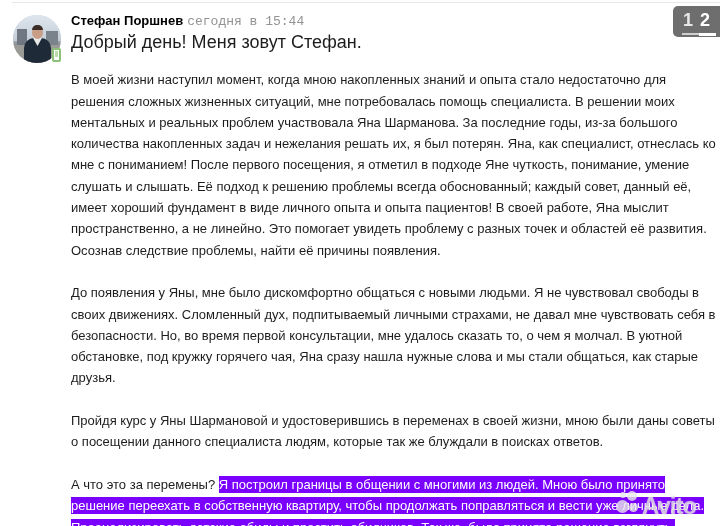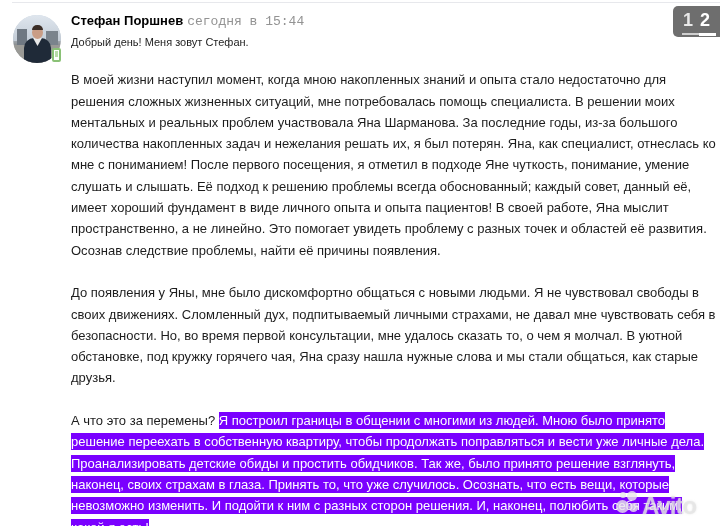--- a/index.html
+++ b/index.html
@@ -21,21 +21,21 @@
   .mobile-badge { position: absolute; left: 52px; top: 48px; width: 9px; height: 14px; border-radius: 2px;
     background: #ffffff; border: 2px solid #8ac176; }
   .mobile-badge::after { content: ""; position: absolute; left: 1px; top: 1px; right: 1px; bottom: 3px; background: #b8dca8; }
 
   .header { position: absolute; left: 71px; top: 12px; font-size: 13px; font-weight: bold; line-height: 18px; white-space: nowrap; }
   .author { color: #000000; }
   .time { color: #939393; font-weight: normal; margin-left: 4px; font-family: Liberation Mono, monospace; }
 
   .message { position: absolute; left: 71px; top: 32px; width: 645px; font-size: 13px; line-height: 21.3px; color: #1d1d1d; }
   .message p { margin: 0 0 21.3px 0; }
-  .message p.greet { font-size: 11px; margin-bottom: 16px; }
+  .message p.greet { font-size: 18px; margin-bottom: 16px; }
   .hl { background: #7a00ff; color: #ffffff; box-decoration-break: clone; -webkit-box-decoration-break: clone; padding: 1px 0; }
 
   .pager { position: absolute; left: 673px; top: 6px; width: 47px; height: 31px; background: #6e6e6e; border-radius: 5px 0 0 5px; }
   .pager .p { position: absolute; top: 4px; font-size: 18px; font-weight: bold; color: #e8e8e8; }
   .pager .p1 { left: 10px; }
   .pager .p2 { left: 27px; color: #ffffff; }
   .pager .u1 { position: absolute; left: 9px; top: 27px; width: 17px; height: 2px; background: #cfcfcf; }
   .pager .u2 { position: absolute; left: 26px; top: 27px; width: 17px; height: 3px; background: #ffffff; }
 
   .watermark { position: absolute; left: 616px; top: 488px; font-size: 24px; font-weight: bold; color: rgba(230,230,230,0.75);
@@ -61,20 +61,21 @@
 <div class="mobile-badge"></div>
 
 <div class="header">
   <span class="author">Стефан Поршнев</span><span class="time">сегодня в 15:44</span>
 </div>
 
 <div class="message">
   <p class="greet">Добрый день! Меня зовут Стефан.</p>
   <p>В моей жизни наступил момент, когда мною накопленных знаний и опыта стало недостаточно для решения сложных жизненных ситуаций, мне потребовалась помощь специалиста. В решении моих ментальных и реальных проблем участвовала Яна Шарманова. За последние годы, из-за большого количества накопленных задач и нежелания решать их, я был потерян. Яна, как специалист, отнеслась ко мне с пониманием! После первого посещения, я отметил в подходе Яне чуткость, понимание, умение слушать и слышать. Её подход к решению проблемы всегда обоснованный; каждый совет, данный её, имеет хороший фундамент в виде личного опыта и опыта пациентов! В своей работе, Яна мыслит пространственно, а не линейно. Это помогает увидеть проблему с разных точек и областей её развития. Осознав следствие проблемы, найти её причины появления.</p>
   <p>До появления у Яны, мне было дискомфортно общаться с новыми людьми. Я не чувствовал свободы в своих движениях. Сломленный дух, подпитываемый личными страхами, не давал мне чувствовать себя в безопасности. Но, во время первой консультации, мне удалось сказать то, о чем я молчал. В уютной обстановке, под кружку горячего чая, Яна сразу нашла нужные слова и мы стали общаться, как старые друзья.</p>
+  <p>Пройдя курс у Яны Шармановой и удостоверившись в переменах в своей жизни, мною были даны советы о посещении данного специалиста людям, которые так же блуждали в поисках ответов.</p>
   <p><span>А что это за перемены?</span> <span class="hl">Я построил границы в общении с многими из людей. Мною было принято решение переехать в собственную квартиру, чтобы продолжать поправляться и вести уже личные дела. Проанализировать детские обиды и простить обидчиков. Так же, было принято решение взглянуть, наконец, своих страхам в глаза. Принять то, что уже случилось. Осознать, что есть вещи, которые невозможно изменить. И подойти к ним с разных сторон решения. И, наконец, полюбить себя таким, какой я есть!</span></p>
 
 </div>
 
 <div class="pager">
   <span class="p p1">1</span>
   <span class="p p2">2</span>
   <div class="u1"></div>
   <div class="u2"></div>
 </div>

